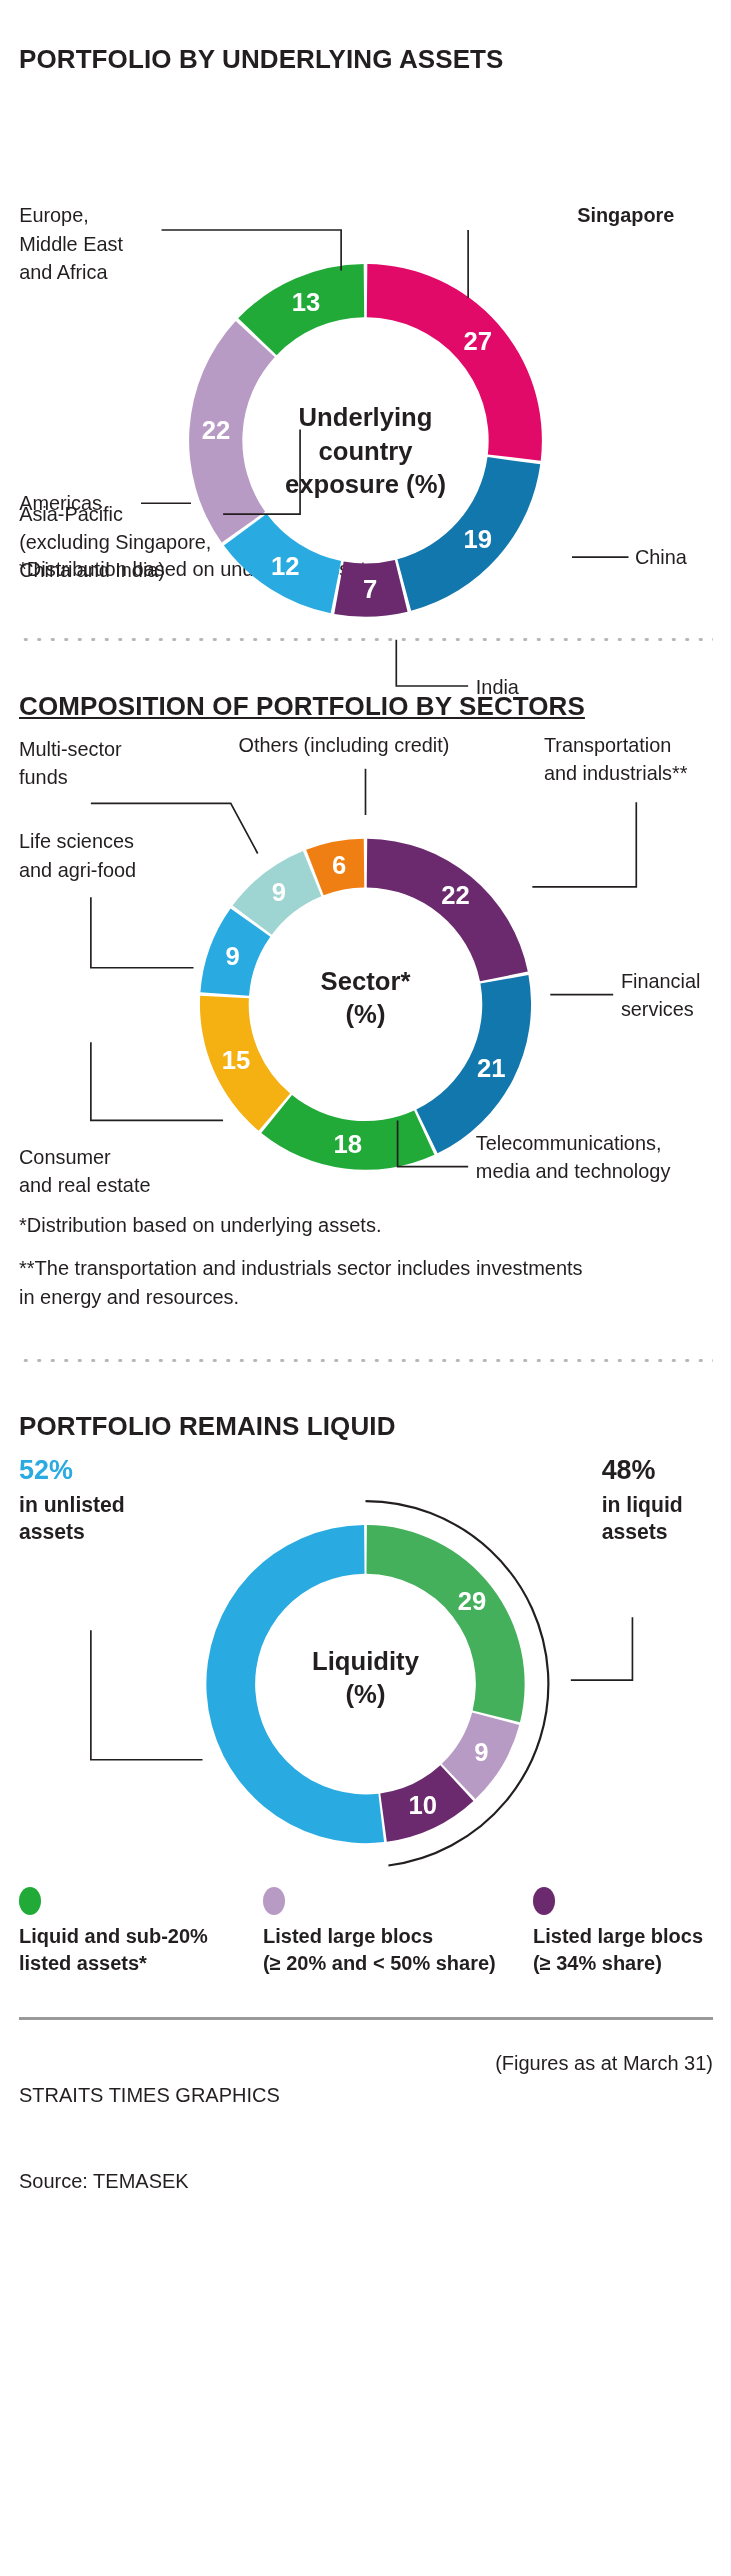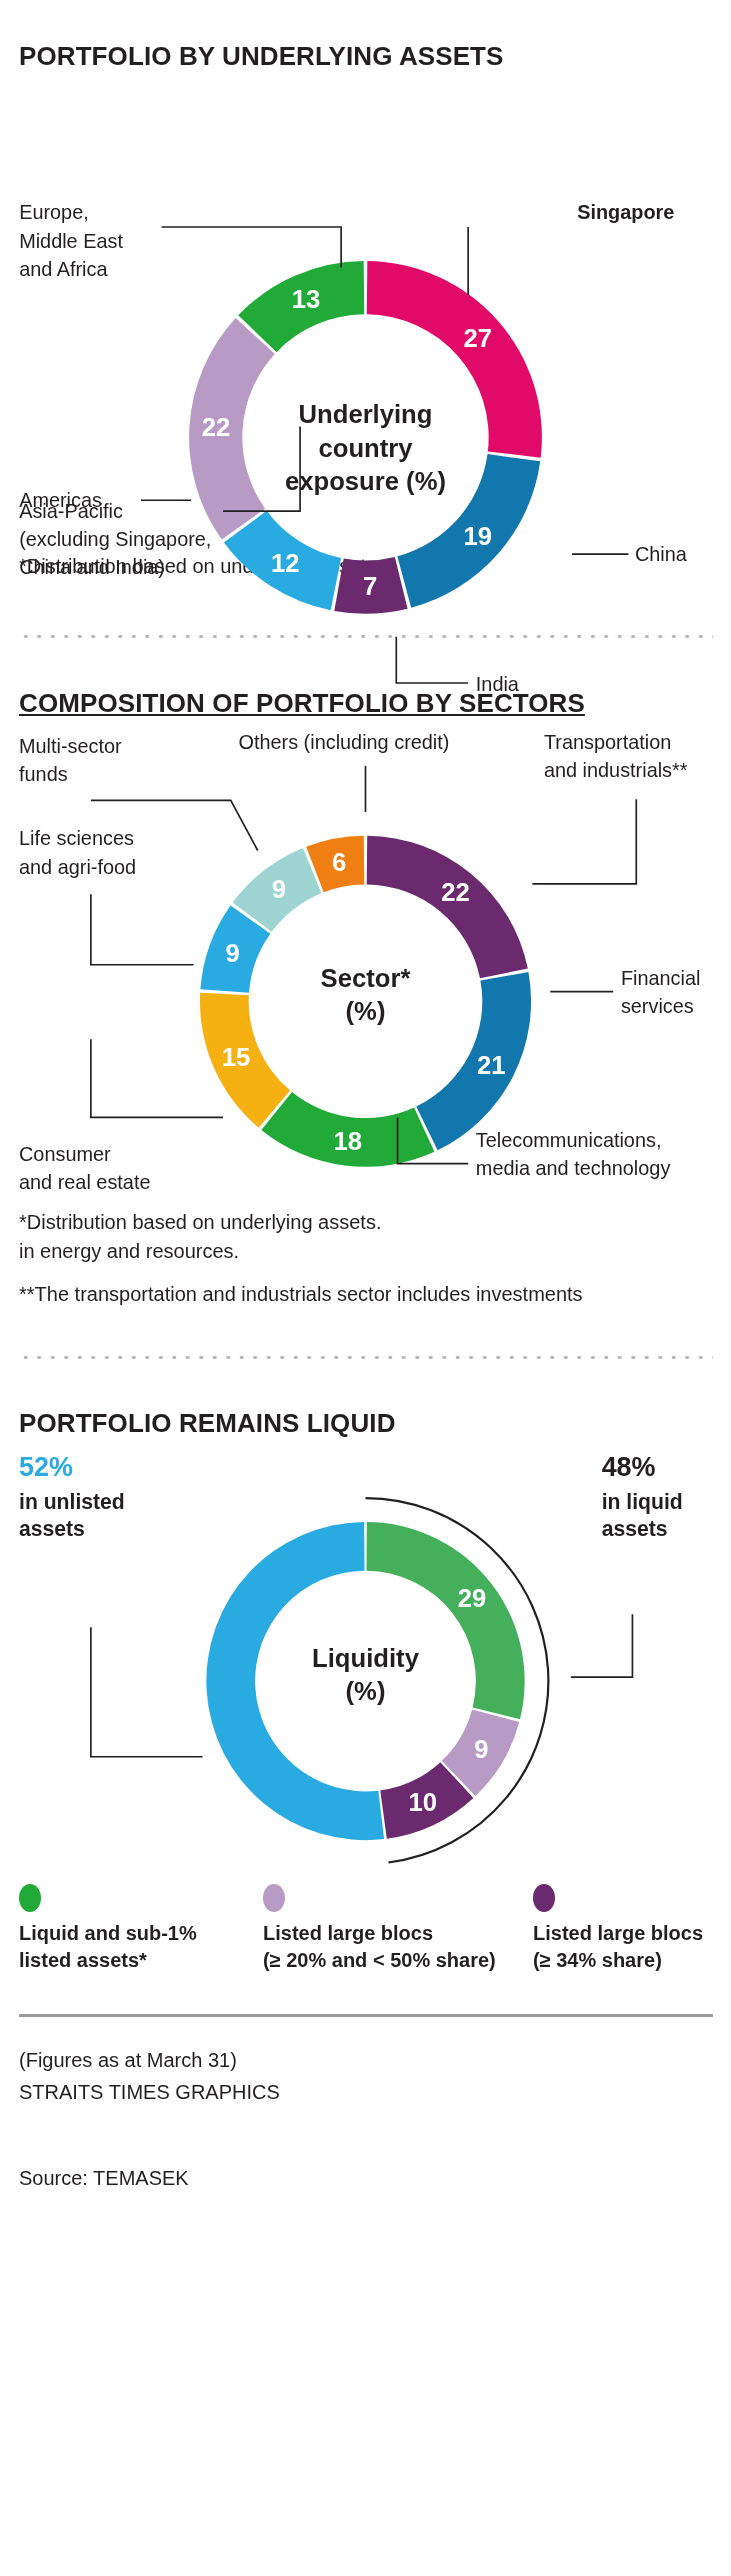--- a/index.html
+++ b/index.html
@@ -51,21 +51,21 @@
   .legend-dot { width:22px; height:28px; border-radius:50%; }
   .legend-text { font-size:20px; line-height:1.35; font-weight:bold; color:#231f20; margin-top:7.7px; }
 
   .footer-line { font-size:20px; line-height:1.5; color:#231f20; margin:0; }
 </style>
 </head>
 <body>
 
 <div class="page">
 
-  <h2 class="section-title" style="padding-top:13px;margin-top:28px;">PORTFOLIO BY UNDERLYING ASSETS</h2>
+  <h2 class="section-title" style="padding-top:44px;">PORTFOLIO BY UNDERLYING ASSETS</h2>
 
   <div class="chart-wrap" style="margin-top:19px;">
     <svg width="693" height="449" viewBox="0 0 1080 700" role="img">
       <g id="c1-donut">
           <path d="M542.8797406319676 265.01507842448416 A275 275 0 0 1 813.1775105401091 571.6077163855383 L730.7275709952761 562.0679328946304 A192 192 0 0 0 542.0105825503192 348.01052748182167 Z" fill="#E20A69"></path>
           <text x="715.1509347587123" y="398.5836794469273" text-anchor="middle" class="val" style="font-size:40px;">27</text>
           <path d="M812.455656129647 577.3217824194337 A275 275 0 0 1 611.175237403193 805.6296022294938 L589.6932566596839 725.4577586475011 A192 192 0 0 0 730.2235853705172 566.0573899073864 Z" fill="#1277AC"></path>
           <text x="715.1509347587123" y="707.4163205530728" text-anchor="middle" class="val" style="font-size:40px;">19</text>
           <path d="M605.5967008341097 807.0619269751498 A275 275 0 0 1 491.30169641211455 810.6537921915415 L505.99972985863997 728.9655567300945 A192 192 0 0 0 585.7984238550874 726.4577817426501 Z" fill="#6B2A6E"></path>
           <text x="547.3344122447429" y="786.3847818453983" text-anchor="middle" class="val" style="font-size:40px;">7</text>
@@ -156,22 +156,22 @@
 
       <text class="lbl" x="712" y="642">Telecommunications,</text>
       <text class="lbl" x="712" y="686">media and technology</text>
 
       <text class="center-txt" x="540" y="392">Sector*</text>
       <text class="center-txt" x="540" y="444">(%)</text>
     </svg>
   </div>
 
   <p class="footnote" style="margin-top:10.3px;">*Distribution based on underlying assets.</p>
+  <p class="footnote" style="margin-top:14px;">**The transportation and industrials sector includes investments</p>
   <p class="footnote" style="margin-top:0;">in energy and resources.</p>
-  <p class="footnote" style="margin-top:14px;">**The transportation and industrials sector includes investments</p>
 
   <div class="dotted-divider" style="margin-top:46px;"></div>
 
   <h2 class="section-title" style="padding-top:48px;">PORTFOLIO REMAINS LIQUID</h2>
 
   <div class="chart-wrap" style="margin-top:16.7px;">
     <svg width="693" height="411" viewBox="0 0 1080 640" role="img">
       <g id="c3-donut">
           <path d="M542.1641808035968 104.0094430800855 A248 248 0 0 1 780.7376874313914 411.5765545343614 L706.9632348314489 393.3192233060893 A172 172 0 0 0 541.5009641057203 180.00654923296253 Z" fill="#45B05C"></path>
           <text x="705.932552598895" y="236.28951873287494" text-anchor="middle" class="val" style="font-size:40px;">29</text>
@@ -196,21 +196,21 @@
 
       <text class="center-txt" x="540" y="330">Liquidity</text>
       <text class="center-txt" x="540" y="382">(%)</text>
     </svg>
   </div>
 
   <div class="legend-row" style="margin-top:18px;">
     <div class="legend-item" style="width:244px;">
       <div class="legend-dot" style="background: rgb(34, 170, 57);"></div>
       <div class="legend-text">
-        <div>Liquid and sub-1%</div>
+        <div>Liquid and sub-20%</div>
         <div>listed assets*</div>
       </div>
     </div>
     <div class="legend-item" style="width:270px;">
       <div class="legend-dot" style="background: rgb(184, 155, 196);"></div>
       <div class="legend-text">
         <div>Listed large blocs</div>
         <div>(≥ 20% and &lt; 50% share)</div>
       </div>
     </div>
@@ -219,18 +219,18 @@
       <div class="legend-text">
         <div>Listed large blocs</div>
         <div>(≥ 34% share)</div>
       </div>
     </div>
   </div>
 
 
   <div class="solid-divider" style="margin-top:40px;"></div>
 
-  <p class="footer-line" style="margin-top:28px;">(Figures as at March 31)</p>
+  <p class="footer-line" style="margin-top:28px;text-align:right;">(Figures as at March 31)</p>
   <p class="footer-line" style="margin-top:2.6px;padding-bottom:39px;">STRAITS TIMES GRAPHICS</p>
   <p class="footer-line" style="margin-top:16.7px;">Source: TEMASEK</p>
 
 </div>
 
 
 </body></html>

